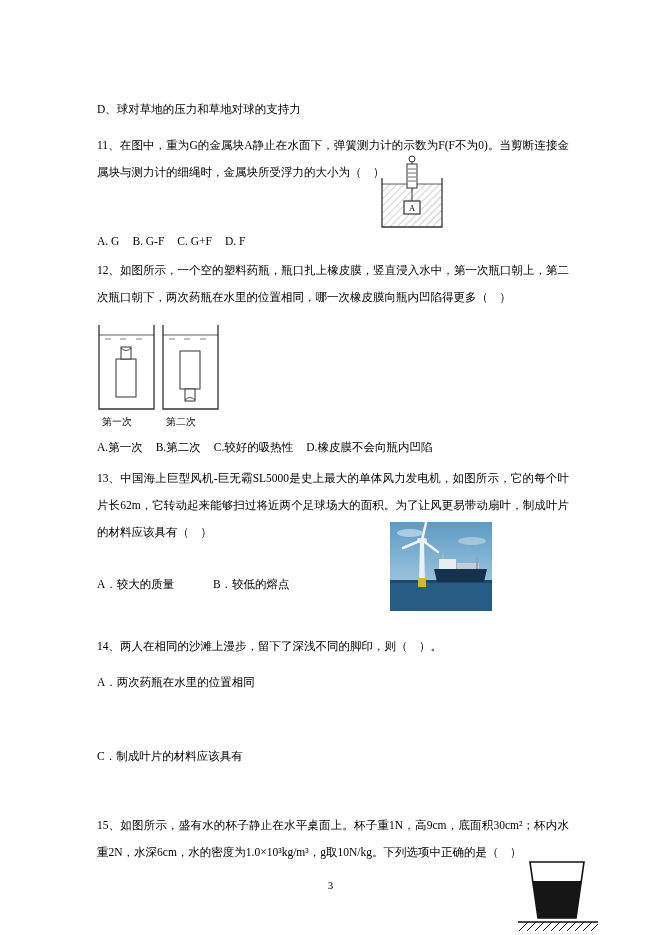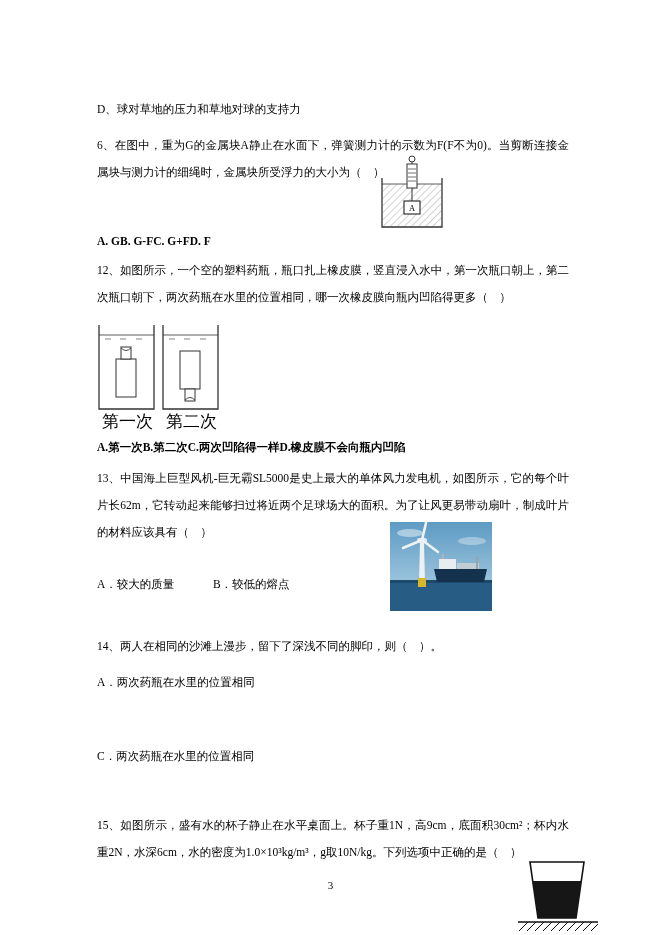--- a/index.html
+++ b/index.html
@@ -20,45 +20,45 @@
     left: 97px;
     width: 472px;
     line-height: 27px;
     text-align: justify;
   }
   .oneline { position: absolute; left: 97px; line-height: 16px; }
   .orow {
     position: absolute;
     left: 97px;
     display: flex;
+    gap: 13px;
     line-height: 16px;
     white-space: nowrap;
-    font-weight: bold;
   }
   .gridrow { position: absolute; left: 97px; line-height: 16px; white-space: nowrap; }
   .gridrow .c1 { display: inline-block; width: 113px; }
   .fig { position: absolute; }
-  .figlabel { position: absolute; font-size: 17px; line-height: 14px; }
+  .figlabel { position: absolute; font-size: 10px; line-height: 14px; }
   .pagenum {
     position: absolute;
     left: 0; top: 861px;
     width: 661px;
     text-align: center;
     font-size: 11px;
   }
   svg text { font-family: "Liberation Serif", "DejaVu Serif", serif; fill: #000; }
 </style>
 </head>
 <body>
 
 <div class="page">
 
   <div class="oneline" style="top:83px">D、球对草地的压力和草地对球的支持力</div>
 
-  <div class="txt" style="top:114px">6、在图中，重为G的金属块A静止在水面下，弹簧测力计的示数为F(F不为0)。当剪断连接金属块与测力计的细绳时，金属块所受浮力的大小为（　）</div>
+  <div class="txt" style="top:114px">11、在图中，重为G的金属块A静止在水面下，弹簧测力计的示数为F(F不为0)。当剪断连接金属块与测力计的细绳时，金属块所受浮力的大小为（　）</div>
 
   <svg class="fig" style="left:370px; top:136px" width="84" height="78" viewBox="0 0 84 78">
     <defs>
       <pattern id="hatch1" width="5" height="5" patternUnits="userSpaceOnUse" patternTransform="rotate(45)">
         <line x1="0" y1="0" x2="0" y2="5" stroke="#666" stroke-width="0.6"></line>
       </pattern>
     </defs>
     <g>
       <rect x="13" y="30" width="58" height="42" fill="url(#hatch1)"></rect>
       <path d="M12 24 L12 73 L72 73 L72 24" fill="none" stroke="#333" stroke-width="1.3"></path>
@@ -115,21 +115,21 @@
       </g>
     </g>
   </svg>
 
   <div class="figlabel" style="left:102px; top:397px">第一次</div>
   <div class="figlabel" style="left:166px; top:397px">第二次</div>
 
   <div class="orow" style="top:421px">
     <span>A.第一次</span>
     <span>B.第二次</span>
-    <span>C.两次凹陷得一样</span>
+    <span>C.较好的吸热性</span>
     <span>D.橡皮膜不会向瓶内凹陷</span>
   </div>
 
   <div class="txt" style="top:447px">13、中国海上巨型风机-巨无霸SL5000是史上最大的单体风力发电机，如图所示，它的每个叶片长62m，它转动起来能够扫过将近两个足球场大的面积。为了让风更易带动扇叶，制成叶片的材料应该具有（　）</div>
 
   <svg class="fig" style="left:390px; top:504px" width="102" height="89" viewBox="0 0 102 89">
     <defs>
       <linearGradient id="sky" x1="0" y1="0" x2="0" y2="1">
         <stop offset="0" stop-color="#5e9bc4"></stop>
         <stop offset="0.7" stop-color="#9cc4dc"></stop>
@@ -160,21 +160,21 @@
     </g>
   </svg>
 
   <div class="gridrow" style="top:558px">
     <span class="c1">A．较大的质量</span>
     <span>B．较低的熔点</span>
   </div>
 
   <div class="oneline" style="top:620px">14、两人在相同的沙滩上漫步，留下了深浅不同的脚印，则（　）。</div>
   <div class="oneline" style="top:656px">A．两次药瓶在水里的位置相同</div>
-  <div class="oneline" style="top:730px">C．两次药瓶在水里的位置相同</div>
+  <div class="oneline" style="top:730px">C．制成叶片的材料应该具有</div>
 
   <div class="txt" style="top:794px">15、如图所示，盛有水的杯子静止在水平桌面上。杯子重1N，高9cm，底面积30cm²；杯内水重2N，水深6cm，水的密度为1.0×10³kg/m³，g取10N/kg。下列选项中正确的是（　）</div>
 
   <svg class="fig" style="left:517px; top:841px" width="82" height="75" viewBox="0 0 82 75">
     <g>
       <polygon points="13,3 67,3 59,59 21,59" fill="#ffffff" stroke="#111" stroke-width="1.6"></polygon>
       <polygon points="15.8,22 64.2,22 59,59 21,59" fill="#161616"></polygon>
     </g>
     <g stroke="#111" stroke-width="1">
       <line x1="1" y1="63" x2="81" y2="63" stroke-width="1.5"></line>

